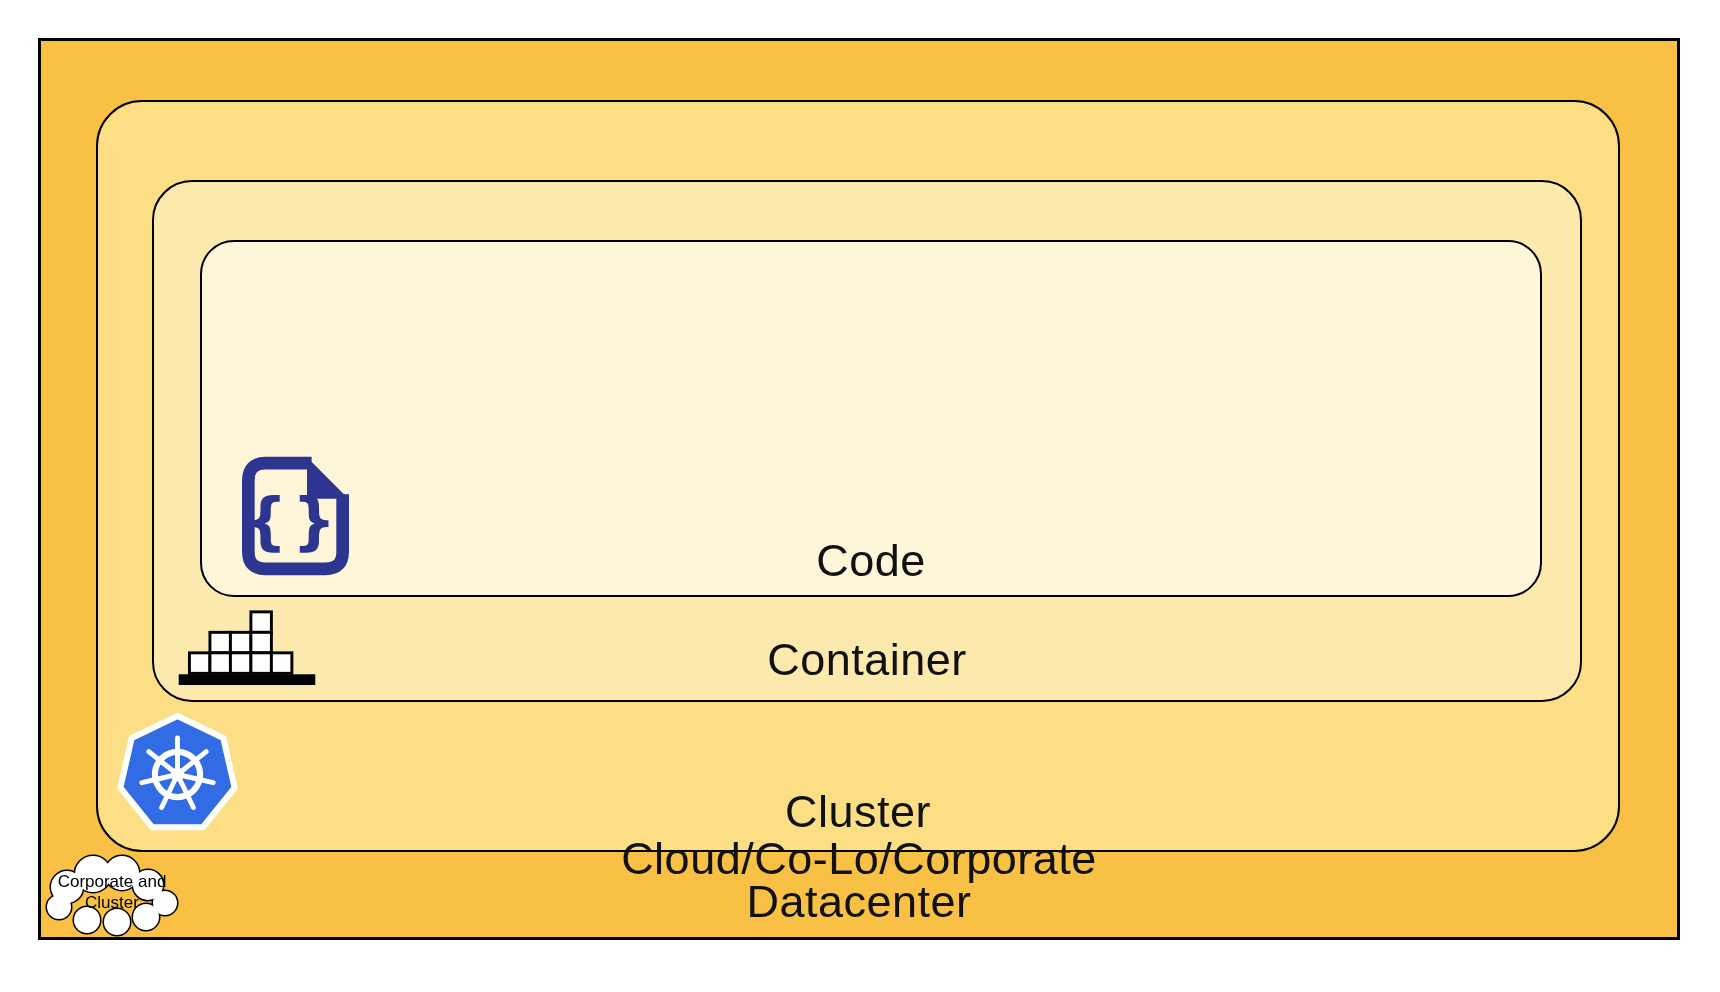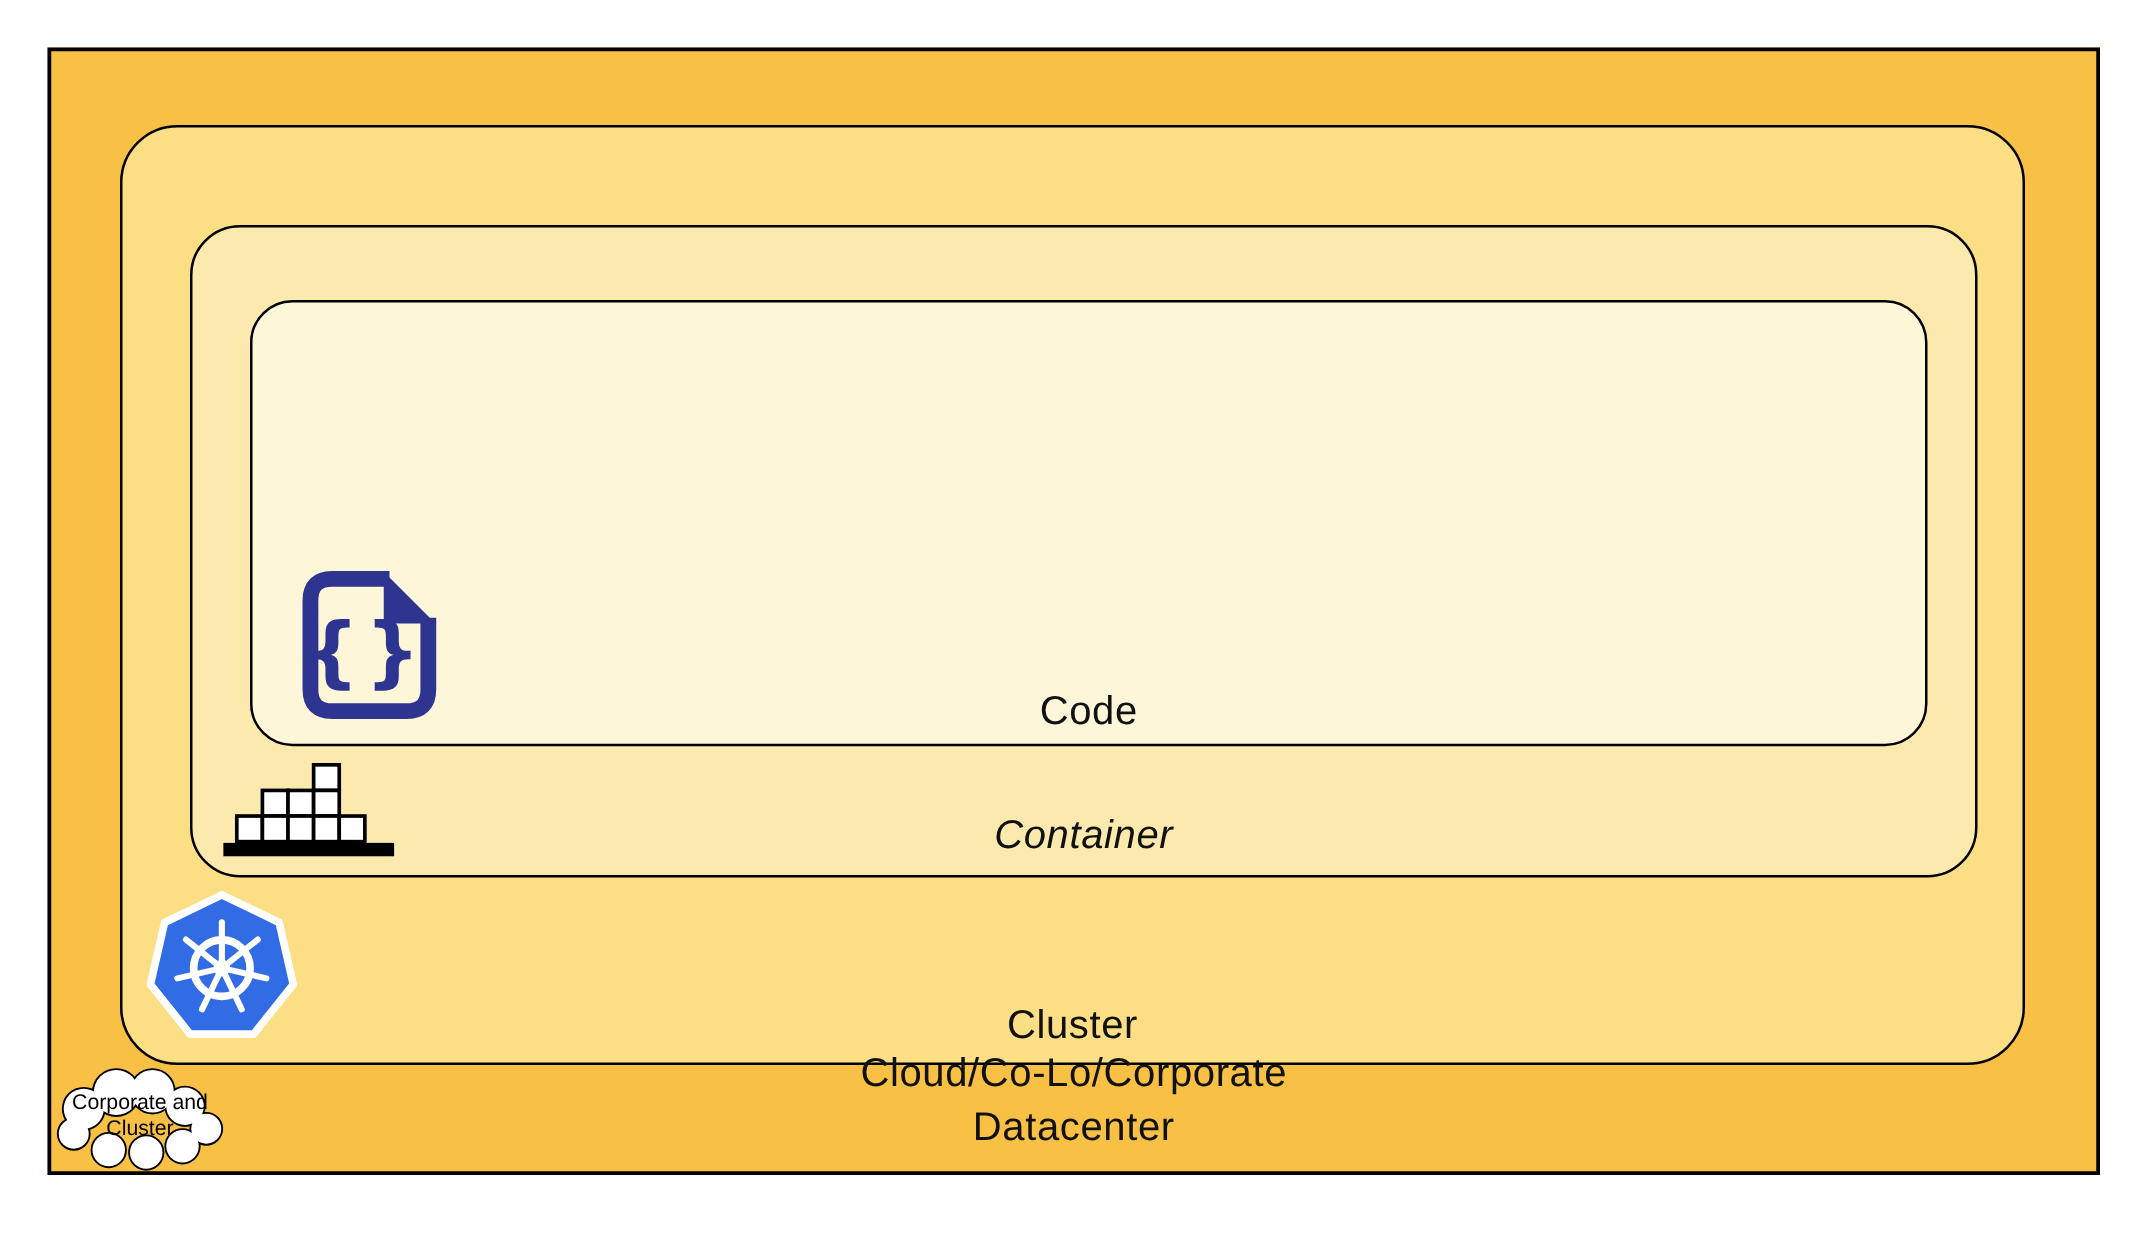--- a/index.html
+++ b/index.html
@@ -8,24 +8,24 @@
     font-family:"Liberation Sans",sans-serif;overflow:hidden;
   }
   .box{position:absolute;box-sizing:border-box;border:2px solid #000;}
   #dc-box{left:38px;top:38px;width:1642px;height:902px;border-width:3px;border-radius:0;}
   #cluster-box{left:55px;top:59px;width:1524px;height:752px;border-radius:46px;}
   #container-box{left:54px;top:78px;width:1430px;height:522px;border-radius:40px;}
   #code-box{left:46px;top:58px;width:1342px;height:357px;border-radius:34px;}
 
   .layer-label{
     position:absolute;left:0;right:0;text-align:center;
-    font-size:32px;color:#111111;letter-spacing:.5px;
+    font-size:45px;color:#111111;letter-spacing:.5px;
   }
   #code-label{bottom:8px;}
-  #container-label{bottom:14px;font-style:italic;}
+  #container-label{bottom:14px;}
   #cluster-label{bottom:12px;}
   #dc-label{bottom:14px;line-height:43px;}
 
   .icon{position:absolute;}
   #code-icon{left:36px;top:213px;width:115px;height:122px;}
   #container-icon{left:22px;top:424px;width:142px;height:80px;}
   #k8s-icon{left:17px;top:609px;width:125px;height:127px;}
   #cloud-callout{left:-4px;top:806px;width:150px;height:94px;}
   #cloud-callout svg{position:absolute;inset:0;}
   .cloud-text{

